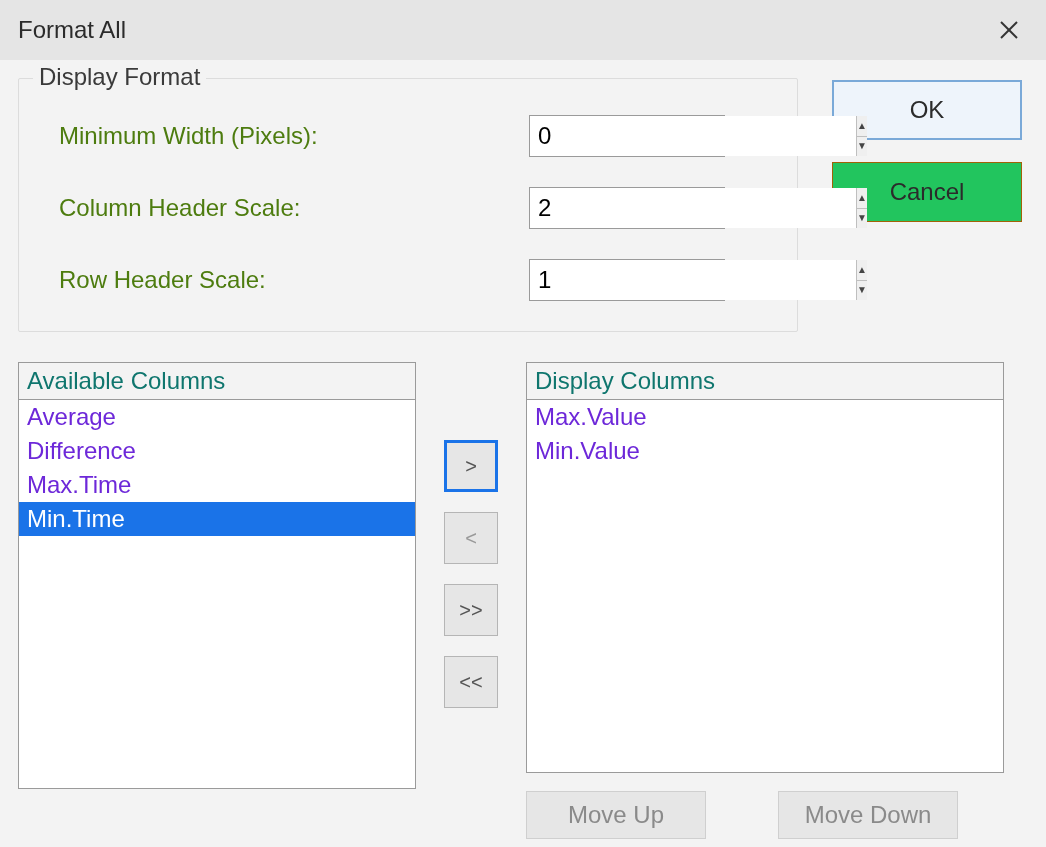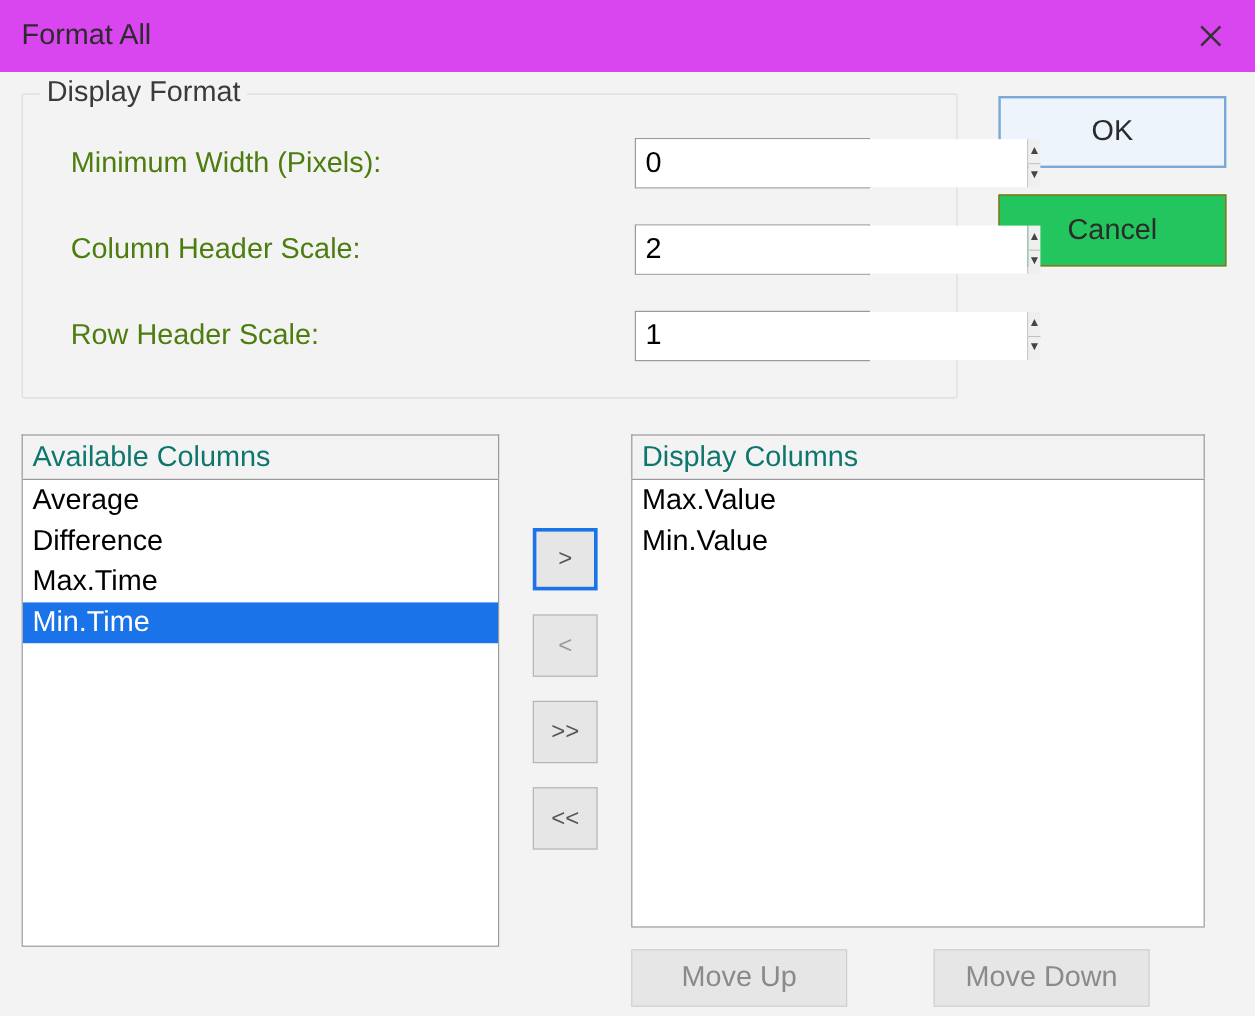--- a/index.html
+++ b/index.html
@@ -14,21 +14,21 @@
     overflow: hidden;
   }
 
   
   .titlebar {
     display: flex;
     align-items: center;
     justify-content: space-between;
     height: 60px;
     padding: 0 18px;
-    background: #d946ef;
+    background: #e5e5e5;
     gap: 44px;
   }
   .titlebar .title { color: #2b2b2b; }
   .close-x {
     width: 38px; height: 38px;
     display: flex; align-items: center; justify-content: center;
     font-size: 30px; color: #333;
     background: transparent;
     border: none;
     cursor: pointer;
@@ -152,21 +152,21 @@
   .listbox {
     border: 1px solid #9a9a9a;
     background: #fff;
     overflow-y: auto;
     font-size: 24px;
     line-height: 34px;
   }
   .listbox .item {
     padding: 0 8px;
     cursor: default;
-    color: #000000;
+    color: #6d28d9;
     white-space: nowrap;
   }
   .listbox .item.selected {
     background: #1a73e8;
     color: #fff;
   }
   .lp-available { width: 398px; }
   .lp-available .listbox { height: 390px; }
   .lp-display { width: 478px; }
   .lp-display .listbox { height: 374px; }

